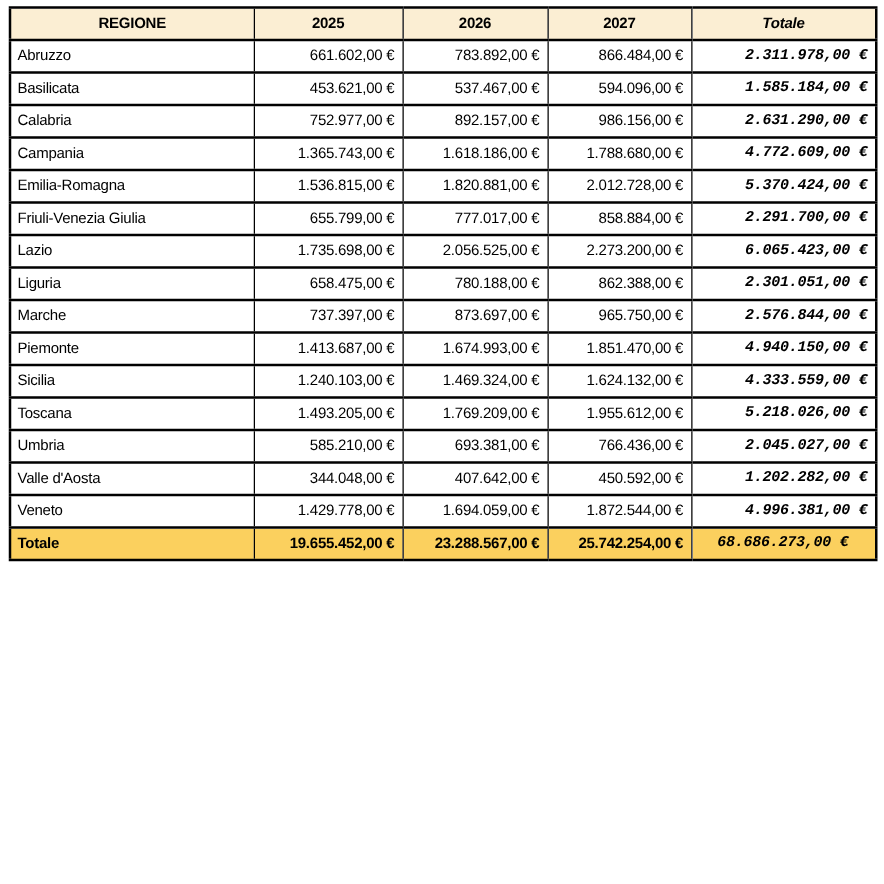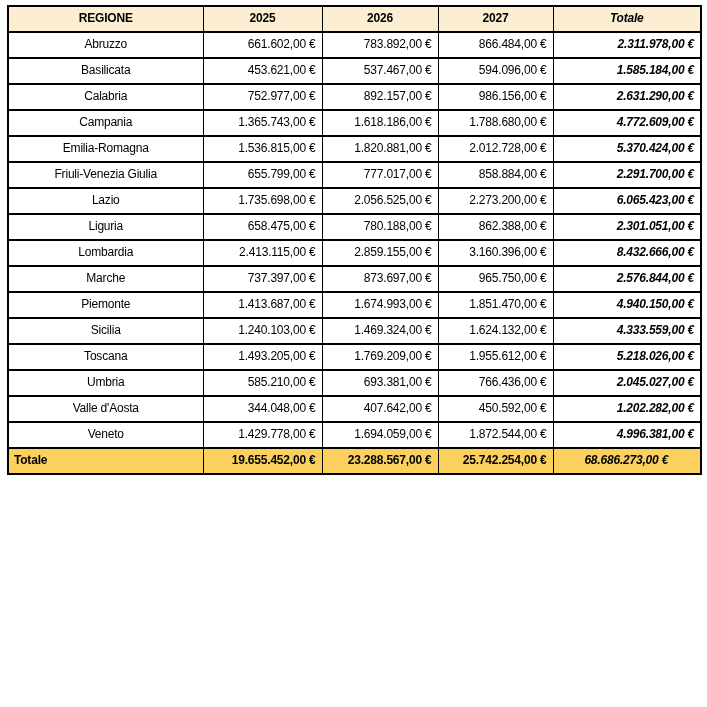--- a/index.html
+++ b/index.html
@@ -39,29 +39,30 @@
   }
   table.budget thead th {
     background: #FBEED3;
     font-weight: bold;
     text-align: center;
   }
   table.budget thead th.totale-col {
     font-style: italic;
   }
   table.budget td.region {
-    text-align: center;
+    text-align: left;
   }
   table.budget td.val {
     text-align: right;
     padding-right: 6px;
   }
   table.budget td.totale-col {
     font-weight: bold;
     font-style: italic;
+    font-family: Liberation Mono, monospace;
   }
   table.budget tfoot td {
     background: #FBD05E;
     font-weight: bold;
   }
   table.budget tfoot td.region {
     text-align: left;
   }
   table.budget tfoot td.val {
     text-align: right;
@@ -144,27 +145,20 @@
           <td class="val totale-col">6.065.423,00 €</td>
         </tr>
         <tr>
           <td class="region">Liguria</td>
           <td class="val">658.475,00 €</td>
           <td class="val">780.188,00 €</td>
           <td class="val">862.388,00 €</td>
           <td class="val totale-col">2.301.051,00 €</td>
         </tr>
         <tr>
-          <td class="region">Lombardia</td>
-          <td class="val">2.413.115,00 €</td>
-          <td class="val">2.859.155,00 €</td>
-          <td class="val">3.160.396,00 €</td>
-          <td class="val totale-col">8.432.666,00 €</td>
-        </tr>
-        <tr>
           <td class="region">Marche</td>
           <td class="val">737.397,00 €</td>
           <td class="val">873.697,00 €</td>
           <td class="val">965.750,00 €</td>
           <td class="val totale-col">2.576.844,00 €</td>
         </tr>
         <tr>
           <td class="region">Piemonte</td>
           <td class="val">1.413.687,00 €</td>
           <td class="val">1.674.993,00 €</td>

